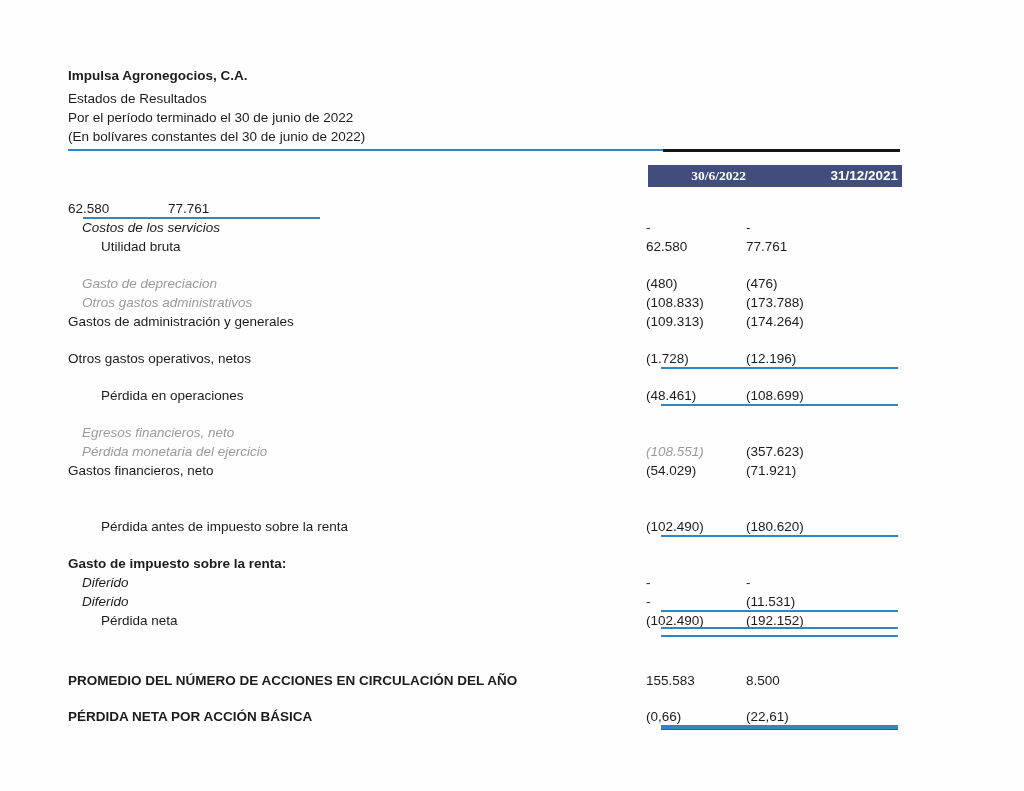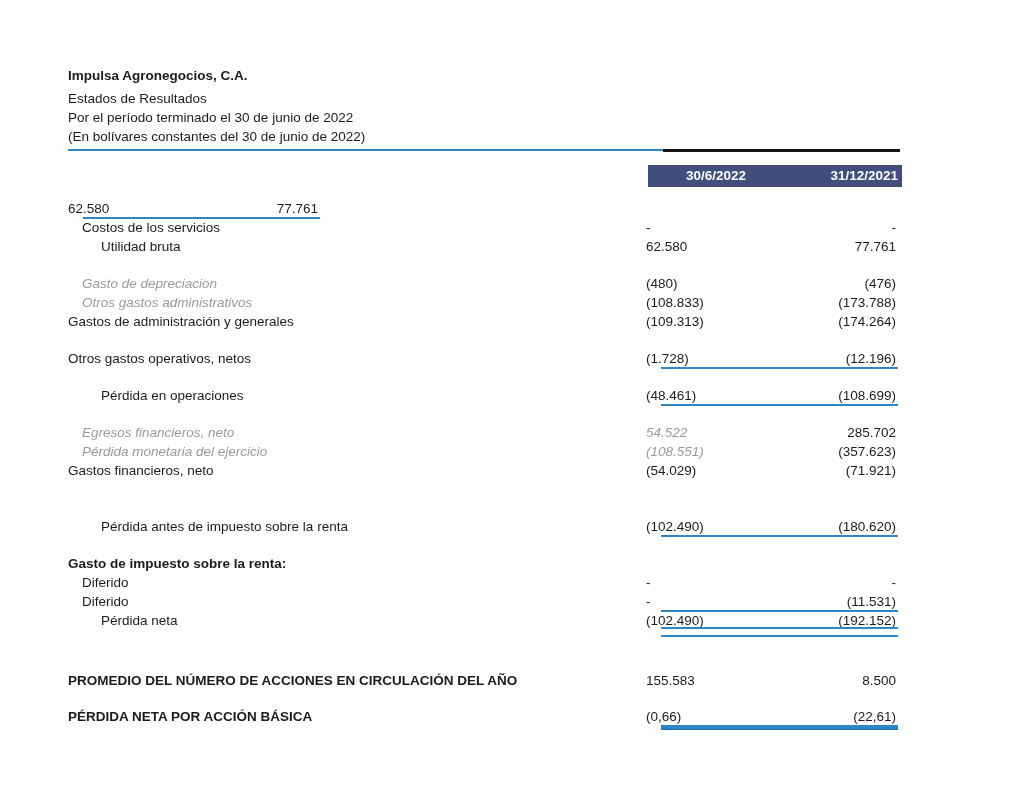--- a/index.html
+++ b/index.html
@@ -31,35 +31,35 @@
   .colbar {
     margin-left: 580px; margin-top: 13px;
     width: 254px; height: 22px;
     background: var(--navy);
     display: flex;
   }
   .colbar .hc {
     color: #ffffff; font-weight: bold; font-size: 13.5px; line-height: 22px;
     text-align: right;
   }
-  .colbar .hc1 { width: 100px; padding-right: 2px; }
+  .colbar .hc1 { width: 100px; padding-right: 2px; font-family: Liberation Serif, serif; }
   .colbar .hc2 { width: 154px; padding-right: 4px; }
 
   
   .rows { margin-top: 12px; width: 832px; }
   .trow { display: flex; width: 832px; height: 19px; font-size: 13.5px; line-height: 19px; }
   .lbl { flex: 1; white-space: nowrap; }
   .ind0 { padding-left: 0; }
-  .ind1 { padding-left: 14px; }
+  .ind1 { padding-left: 14px; font-style: italic; }
   .ind2 { padding-left: 33px; }
   .muted { color: var(--muted); font-style: italic; }
   .bold  { font-weight: bold; }
   .vals { position: relative; width: 254px; display: flex; }
   .v1 { width: 100px; padding-right: 2px; }
-  .v2 { width: 154px; text-align: right; padding-right: 4px; }
+  .v2 { width: 154px; padding-right: 4px; }
   .vals.u-single::after {
     content: ""; position: absolute; left: 15px; right: 2px; bottom: -1px;
     height: 2px; background: var(--blue);
   }
   .vals.u-double::after {
     content: ""; position: absolute; left: 15px; right: 2px; bottom: -7px;
     height: 6px; border-top: 2px solid var(--blue); border-bottom: 2px solid var(--blue);
   }
   .vals.u-thick::after {
     content: ""; position: absolute; left: 15px; right: 2px; bottom: -4px;
@@ -144,24 +144,20 @@
       <div class="trow">
     <div class="lbl ind2">Pérdida en operaciones</div>
     <div class="vals u-single">
       <div class="v1">(48.461)</div>
       <div class="v2">(108.699)</div>
     </div>
   </div>
       <div class="spacer" style="height: 18px;"></div>
       <div class="trow">
     <div class="lbl ind1 muted">Egresos financieros, neto</div>
-    <div class="vals">
-      <div class="v1 muted">54.522</div>
-      <div class="v2">285.702</div>
-    </div>
   </div>
       <div class="trow">
     <div class="lbl ind1 muted">Pérdida monetaria del ejercicio</div>
     <div class="vals">
       <div class="v1 muted">(108.551)</div>
       <div class="v2">(357.623)</div>
     </div>
   </div>
       <div class="trow">
     <div class="lbl ind0">Gastos financieros, neto</div>

